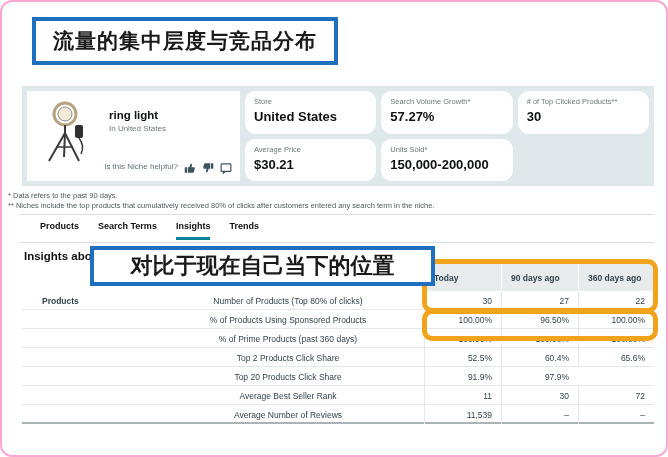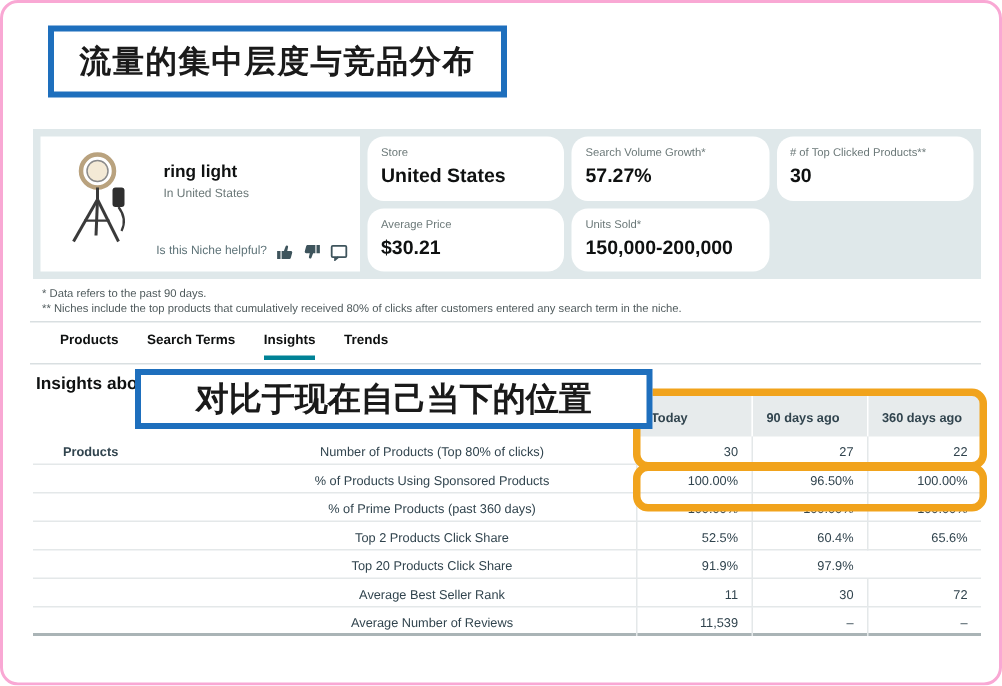--- a/index.html
+++ b/index.html
@@ -39,21 +39,21 @@
   .helpful-row {
     position:absolute; right:8px; bottom:7px; display:flex; align-items:flex-start; gap:6px;
     font-size:8px; color:#5f7479;
   }
   .helpful-row svg { display:block; }
   .stat-card { padding:6px 9px;border-radius:11px; }
   .stat-label { font-size:7.5px; color:#6b7878; }
   .stat-value { font-size:13px; font-weight:bold; color:#0f1111; margin-top:3px; }
 
   
-  .footnotes { position:absolute; left:26px; top:189px; font-size:7.5px; color:#4f5a5c; line-height:10px; }
+  .footnotes { position:absolute; left:6px; top:189px; font-size:7.5px; color:#4f5a5c; line-height:10px; }
   .hr1 { position:absolute; left:18px; top:212px; width:634px; height:1px; background:#d9dfe1; }
   .hr2 { position:absolute; left:18px; top:240px; width:634px; height:1px; background:#d9dfe1; }
 
   
   .tabs { position:absolute; left:38px; top:219px; display:flex; gap:19px; }
   .tab { font-size:9px; font-weight:600; color:#0f1111; padding-bottom:6px; cursor:pointer; }
   .tab.active { border-bottom:3px solid #008296; }
 
   .insights-heading { position:absolute; left:22px; top:248px; font-size:11.5px; font-weight:bold; color:#0f1111; z-index:1; }
 

